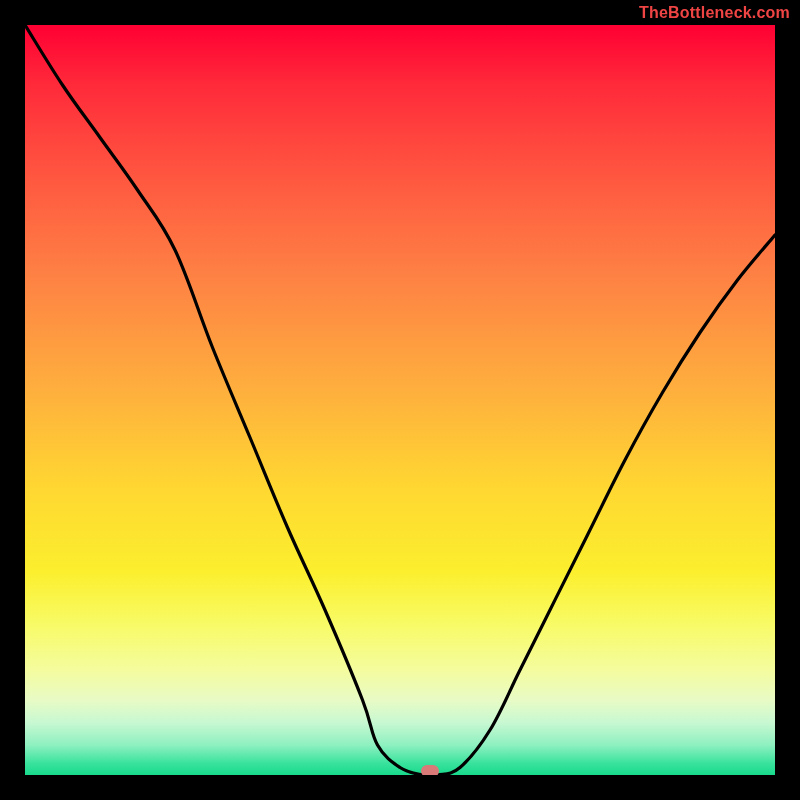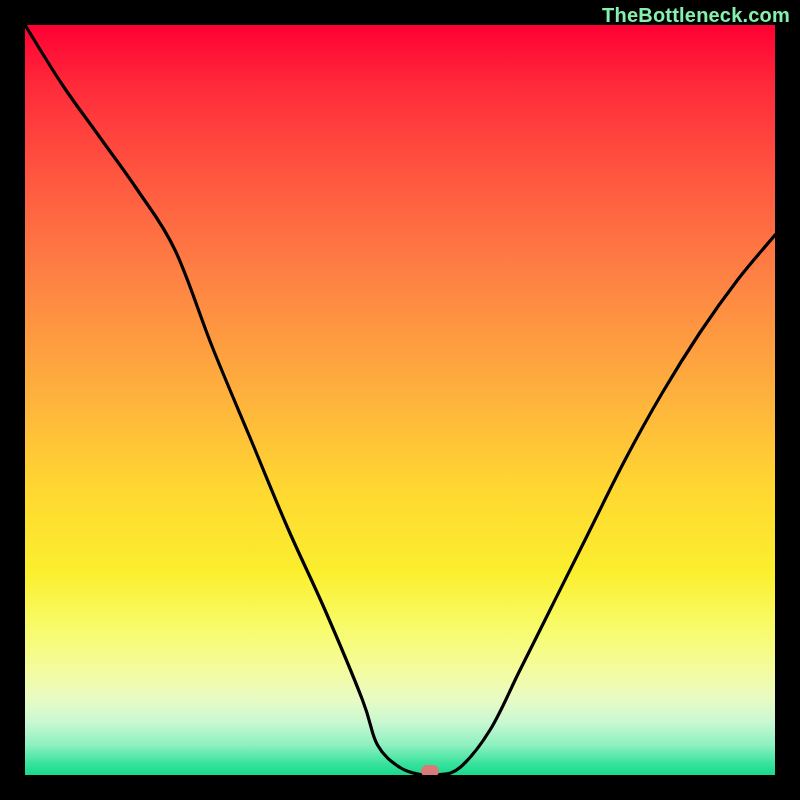--- a/index.html
+++ b/index.html
@@ -14,22 +14,22 @@
   .frame {
     position: relative;
     width: 800px;
     height: 800px;
     background: #000;
   }
   .watermark {
     position: absolute;
     top: 4px;
     right: 10px;
-    color: #86efac;
-    font-size: 20px;
+    color: #ef4444;
+    font-size: 16px;
     font-weight: 600;
     letter-spacing: 0.2px;
     z-index: 20;
   }
   .plot-area {
     position: absolute;
     left: 25px;
     top: 25px;
     width: 750px;
     height: 750px;

